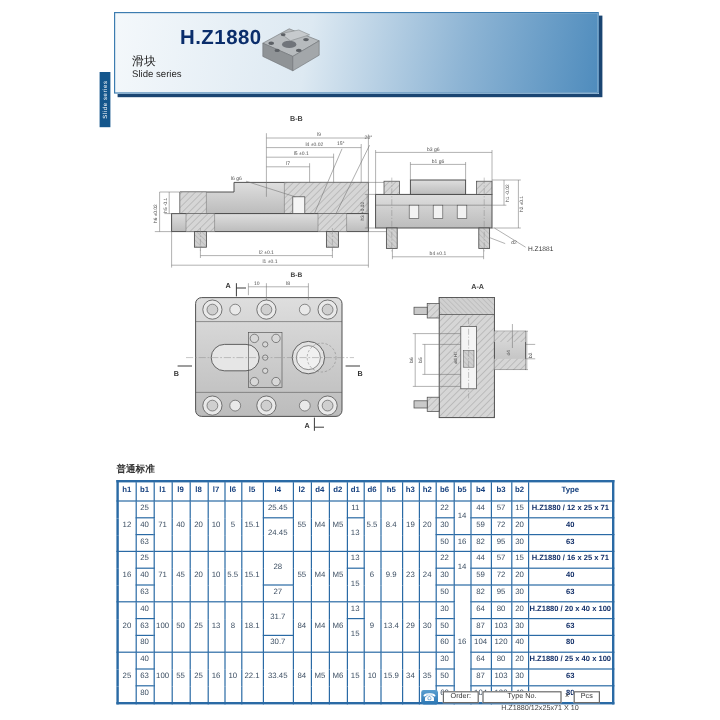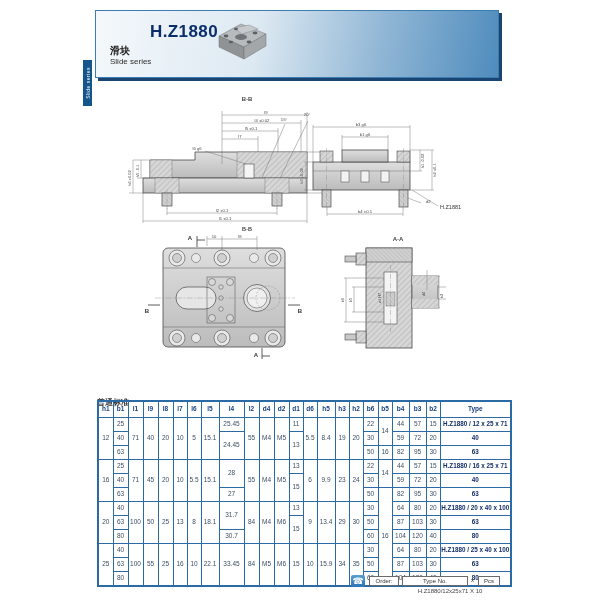--- a/index.html
+++ b/index.html
@@ -8,36 +8,36 @@
     font-family:"Liberation Sans",sans-serif;overflow:hidden;
   }
   
   .header-box{
     position:absolute;left:95px;top:10px;width:402px;height:66px;
     background:linear-gradient(100deg,#f4f8fb 0%,#dde9f2 40%,#8db4d4 72%,#4f8cbd 100%);
     border:1px solid #3c7cb0;
     box-shadow:3px 3px 0 #1a4572;
   }
   .model{position:absolute;left:13px;top:11px;font-size:17px;font-weight:bold;color:#0a2d6b;letter-spacing:.4px;margin-left:41px;}
-  .name-cn{position:absolute;left:14px;top:33px;font-size:10px;font-weight:bold;color:#1a1a1a;}
+  .name-cn{position:absolute;left:14px;top:33px;font-size:10px;font-weight:normal;color:#1a1a1a;}
   .name-en{position:absolute;left:14px;top:46px;font-size:8px;color:#2b2b2b;}
   .product-photo{position:absolute;left:115px;top:3px;width:60px;height:52px;}
   
   .side-tab{
     position:absolute;left:83px;top:60px;width:9px;height:46px;background:#14568c;
     display:flex;align-items:center;justify-content:center;
   }
   .side-tab span{
     writing-mode:vertical-rl;transform:rotate(180deg);
     font-size:5px;color:#ffffff;letter-spacing:.5px;white-space:nowrap;
   }
   
   .drawings{position:absolute;left:85px;top:85px;width:430px;height:310px;}
   
-  .section-label{position:absolute;left:97px;top:385px;font-size:8px;font-weight:bold;color:#333;margin-top:12px;}
+  .section-label{position:absolute;left:97px;top:385px;font-size:8px;font-weight:bold;color:#333;}
   .table-wrap{position:absolute;left:97px;top:400px;width:415px;}
   table.spec{border-collapse:collapse;table-layout:fixed;width:415px;border:2px solid #2a6aa5;}
   table.spec th,table.spec td{
     border:1px solid #2a6aa5;text-align:center;vertical-align:middle;
     padding:0;font-size:6.5px;line-height:1;color:#3d4f63;height:13px;
     overflow:hidden;white-space:nowrap;
   }
   table.spec th{font-weight:bold;color:#16407e;height:15px;}
   table.spec td.type{font-weight:bold;color:#122f68;font-size:6.3px;}
   col.c14{width:14px;} col.c15{width:15px;} col.c17{width:17px;} col.c18{width:18px;} col.c25{width:25px;}

